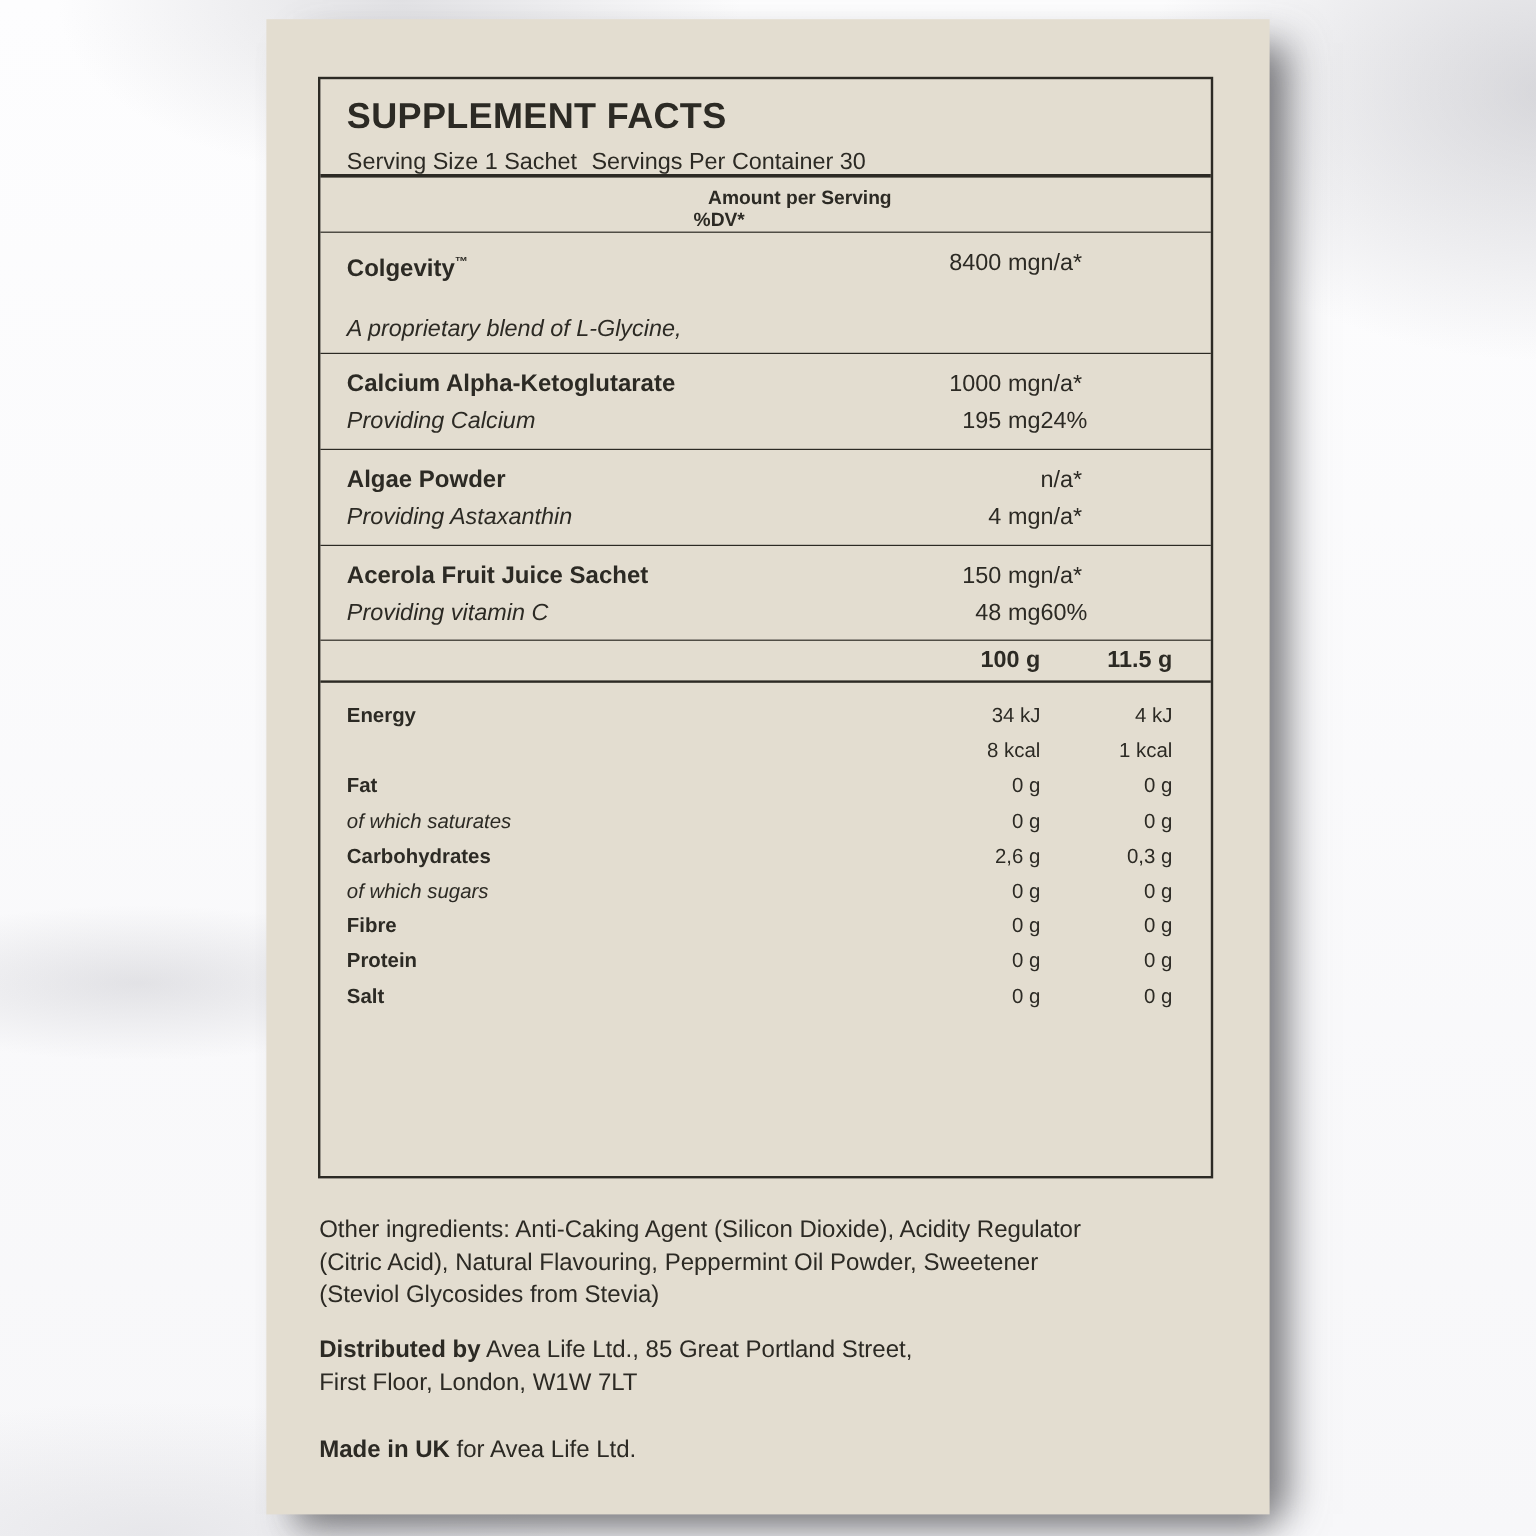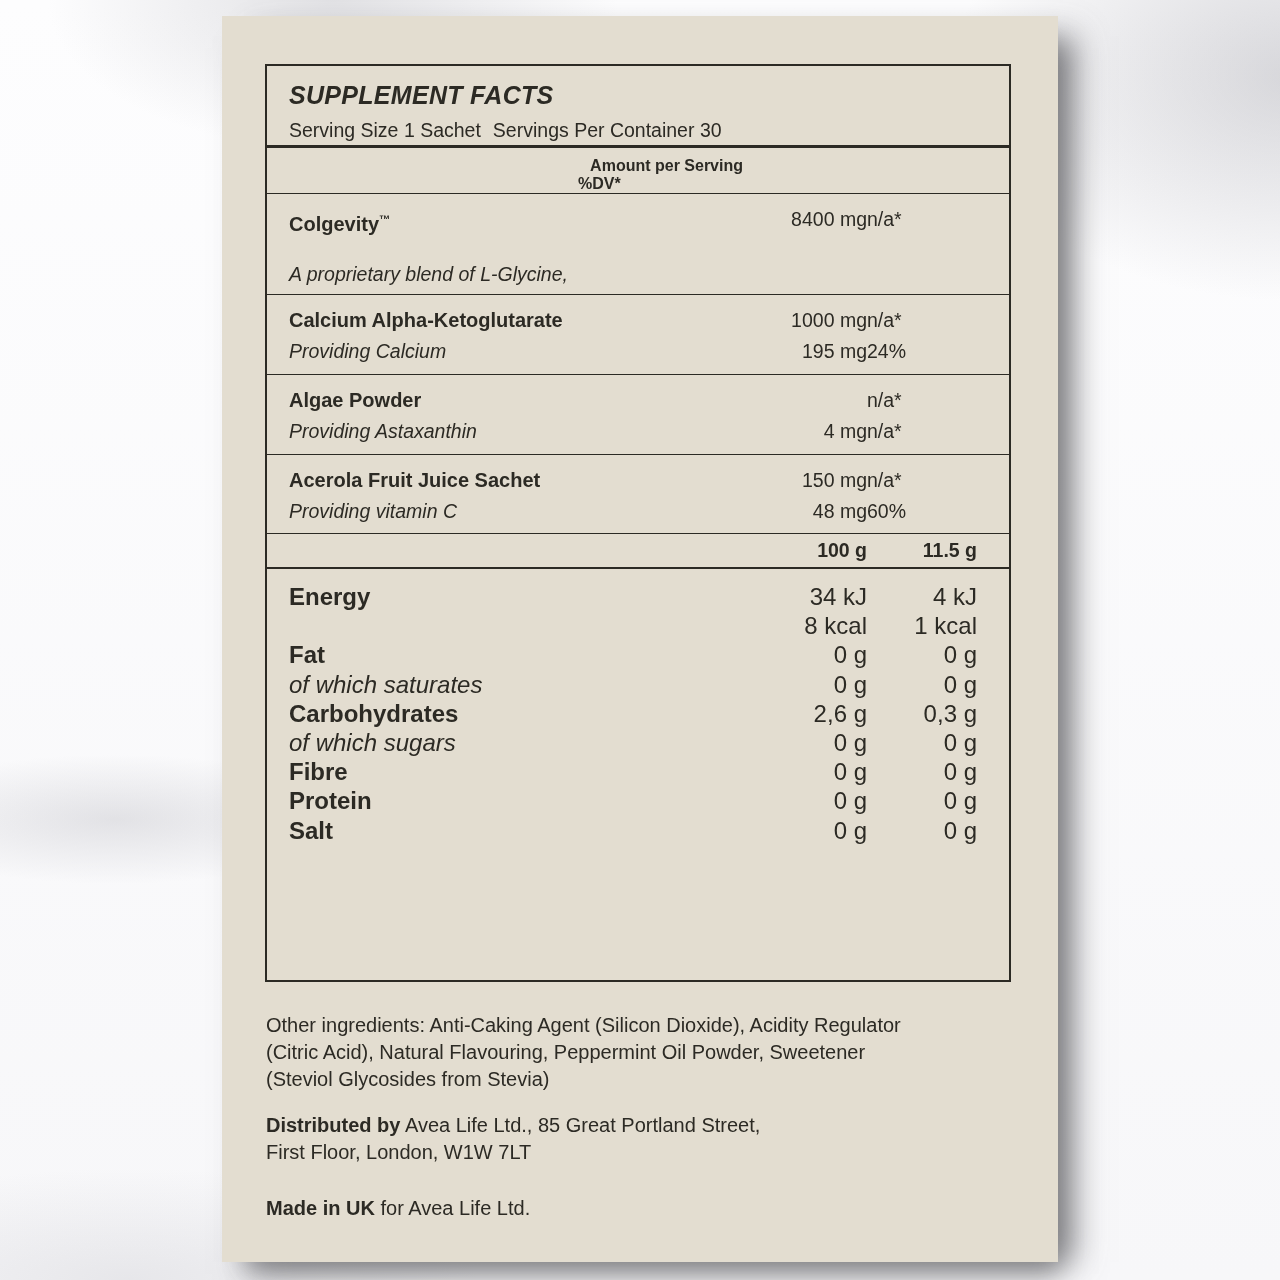--- a/index.html
+++ b/index.html
@@ -26,21 +26,21 @@
       26px 10px 30px -10px rgba(105,105,110,0.72),
       12px 22px 26px -10px rgba(75,75,78,0.55);
   }
   .facts {
     position:absolute; left:43px; top:48px; width:746px; height:918px;
     border:2px solid #2c2a24;
   }
   .sec { width:100%; padding:0 32px 0 22px; border-bottom:1.5px solid #2c2a24; }
 
   .sec-head { height:82px; padding-top:15px; border-bottom:3px solid #2c2a24; }
-  .title { font-size:25px; font-weight:bold; letter-spacing:0.3px;font-style:italic; }
+  .title { font-size:30px; font-weight:bold; letter-spacing:0.3px; }
   .serving-line { font-size:19.5px; margin-top:9px; }
   .serving-line .gap { margin-left:12px; }
 
   .sec-cols { height:46px; display:flex; align-items:center; font-weight:bold; font-size:16px;flex-direction:column; }
 
   .col-label { flex:1; min-width:0; }
   .col-amt { width:220px; text-align:right; }
   .col-dv  { width:110px; text-align:left; padding-right:4px; }
 
   .sec-ing { padding-top:10px; font-size:19.5px; }
@@ -56,21 +56,21 @@
   .desc-block { margin-top:21px; }
 
   .sec-note { height:122px; padding-top:13px; }
   .note-line { font-style:italic; font-size:19.5px; line-height:26.5px; }
 
   .sec-mini { height:35px; display:flex; align-items:center; font-weight:bold; font-size:19.5px; border-bottom:2.5px solid #2c2a24; }
   .spacer { flex:1; }
   .n-v1 { width:120px; text-align:right; }
   .n-v2 { width:110px; text-align:right; }
 
-  .sec-nut { border-bottom:none; padding-top:13px; font-size:24px; }
+  .sec-nut { border-bottom:none; padding-top:13px; font-size:17px; }
   .n-row { display:flex; line-height:29.2px; }
   .n-label { flex:1; }
   .n-bold { font-weight:bold; }
   .n-italic { font-style:italic; }
 
   .foot-block { position:absolute; left:44px; width:730px; font-size:20px; line-height:27px; }
   .other-block { top:996px; }
   .dist-block { top:1096px; }
   .made-block { top:1179px; }
   .b { font-weight:bold; }

